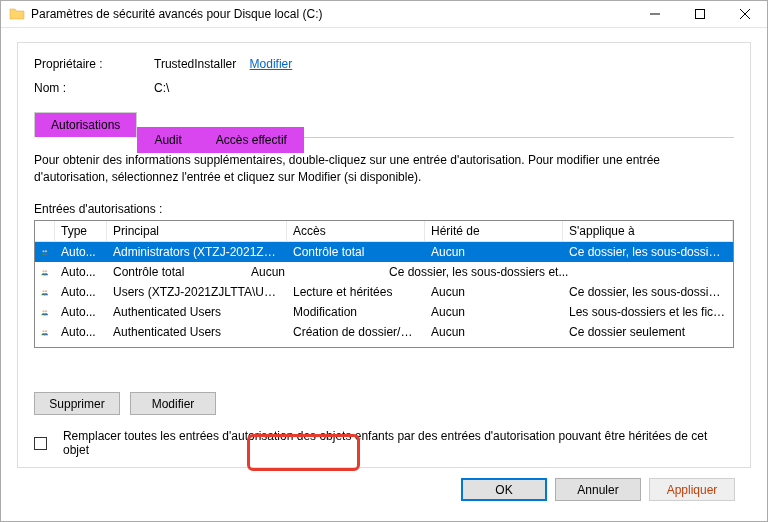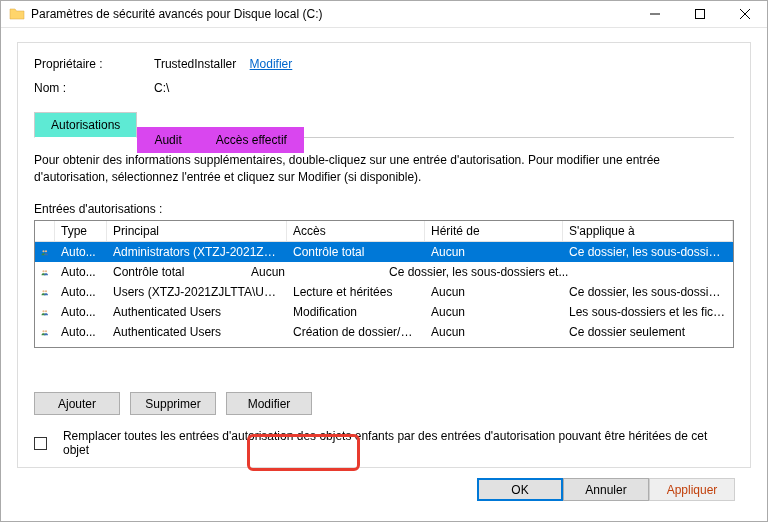--- a/index.html
+++ b/index.html
@@ -12,21 +12,21 @@
   .winbtn { width: 45px; display: flex; align-items: center; justify-content: center; }
   .winbtn svg { width: 10px; height: 10px; }
   .content { flex: 1; padding: 14px 16px 10px 16px; display: flex; flex-direction: column; position: relative; }
   .inner-panel { border: 1px solid #ddd; flex: 1; padding: 14px 16px 10px 16px; display: flex; flex-direction: column; position: relative;}
   .row { display: flex; margin-bottom: 10px; }
   .row .label { width: 120px; }
   .row .value { }
   a.link { color: #0066cc; text-decoration: underline; cursor: pointer; margin-left: 10px; }
   .tabs { display: flex; border-bottom: 1px solid #ccc; margin-top: 6px; position: relative;}
   .tab { padding: 5px 16px; border: 1px solid #ccc; border-bottom: none; background: #fff; margin-right: 0; cursor: pointer; position: relative; top: 1px; }
-  .tab.active { background: #5eead4; border-bottom: 1px solid #fff; }
+  .tab.active { background: #d946ef; border-bottom: 1px solid #fff; }
   .tab.inactive { background: #d946ef; border-color: transparent transparent #ccc transparent; top:16px;}
   .infotext { margin: 14px 0 10px 0; line-height: 1.4; }
   .subheader { margin: 6px 0 4px 0; }
   .table-wrap { border: 1px solid #888; flex: 0 0 auto; height: 128px; overflow: hidden;}
   .thead { display: flex; background: #fff; border-bottom: 1px solid #e1e1e1; }
   .th { padding: 3px 6px; border-right: 1px solid #e8e8e8; font-weight: normal; }
   .tbody { }
   .tr { display: flex; align-items: center; height: 20px; }
   .tr.selected { background: #0078d7; color: #fff; }
   .td { padding: 2px 6px; white-space: nowrap; overflow: hidden; text-overflow: ellipsis; }
@@ -36,21 +36,21 @@
   .c-access { width: 138px; flex: 0 0 138px; }
   .c-inherit { width: 138px; flex: 0 0 138px; }
   .c-apply { flex: 1; }
   .btn-row { margin-top: 44px; display: flex; gap: 10px; }
   .btn { min-width: 86px; height: 23px; border: 1px solid #adadad; background: #e1e1e1; display: inline-flex; align-items: center; justify-content: center; cursor: pointer; padding: 0 10px;}
   .btn.default { border: 2px solid #0078d7; }
   .btn.disabled { color: #c2410c; border-color: #cfcfcf; background: #efefef; cursor: default;}
   .highlight-box { position: absolute; border: 3px solid #e83b2e; border-radius: 6px; pointer-events: none; }
   .checkbox-row { display: flex; align-items: center; margin-top: 14px; gap: 16px;}
   .checkbox { width: 13px; height: 13px; border: 1px solid #333; background: #fff; }
-  .dlg-buttons { display: flex; justify-content: flex-end; padding: 10px 16px; }
+  .dlg-buttons { display: flex; justify-content: flex-end; gap: 8px; padding: 10px 16px; }
   .users-icon { width:16px; height:13px; }
 </style>
 </head>
 <body>
 
 <div class="window">
   <div class="titlebar">
     <span class="icon">
       <svg viewBox="0 0 16 16">
           <path fill="#ffd56b" stroke="#d9a442" stroke-width="0.5" d="M1 3h5l1.5 2H15v8H1z"></path>
@@ -181,21 +181,20 @@
               <div class="td c-type">Auto...</div>
               <div class="td c-principal">Authenticated Users</div>
               <div class="td c-access">Création de dossier/ajo...</div>
               <div class="td c-inherit">Aucun</div>
               <div class="td c-apply">Ce dossier seulement</div>
             </div>
           </div>
       </div>
 
       <div class="btn-row">
-        <div class="btn">Ajouter</div>
         <div class="btn">Supprimer</div>
         <div class="btn">Modifier</div>
       </div>
 
       <div class="highlight-box" style="left:229px; top:391px; width:113px; height:37px;"></div>
 
       <div class="checkbox-row">
         <span class="checkbox"></span>
         <span>Remplacer toutes les entrées d'autorisation des objets enfants par des entrées d'autorisation pouvant être héritées de cet objet</span>
       </div>

